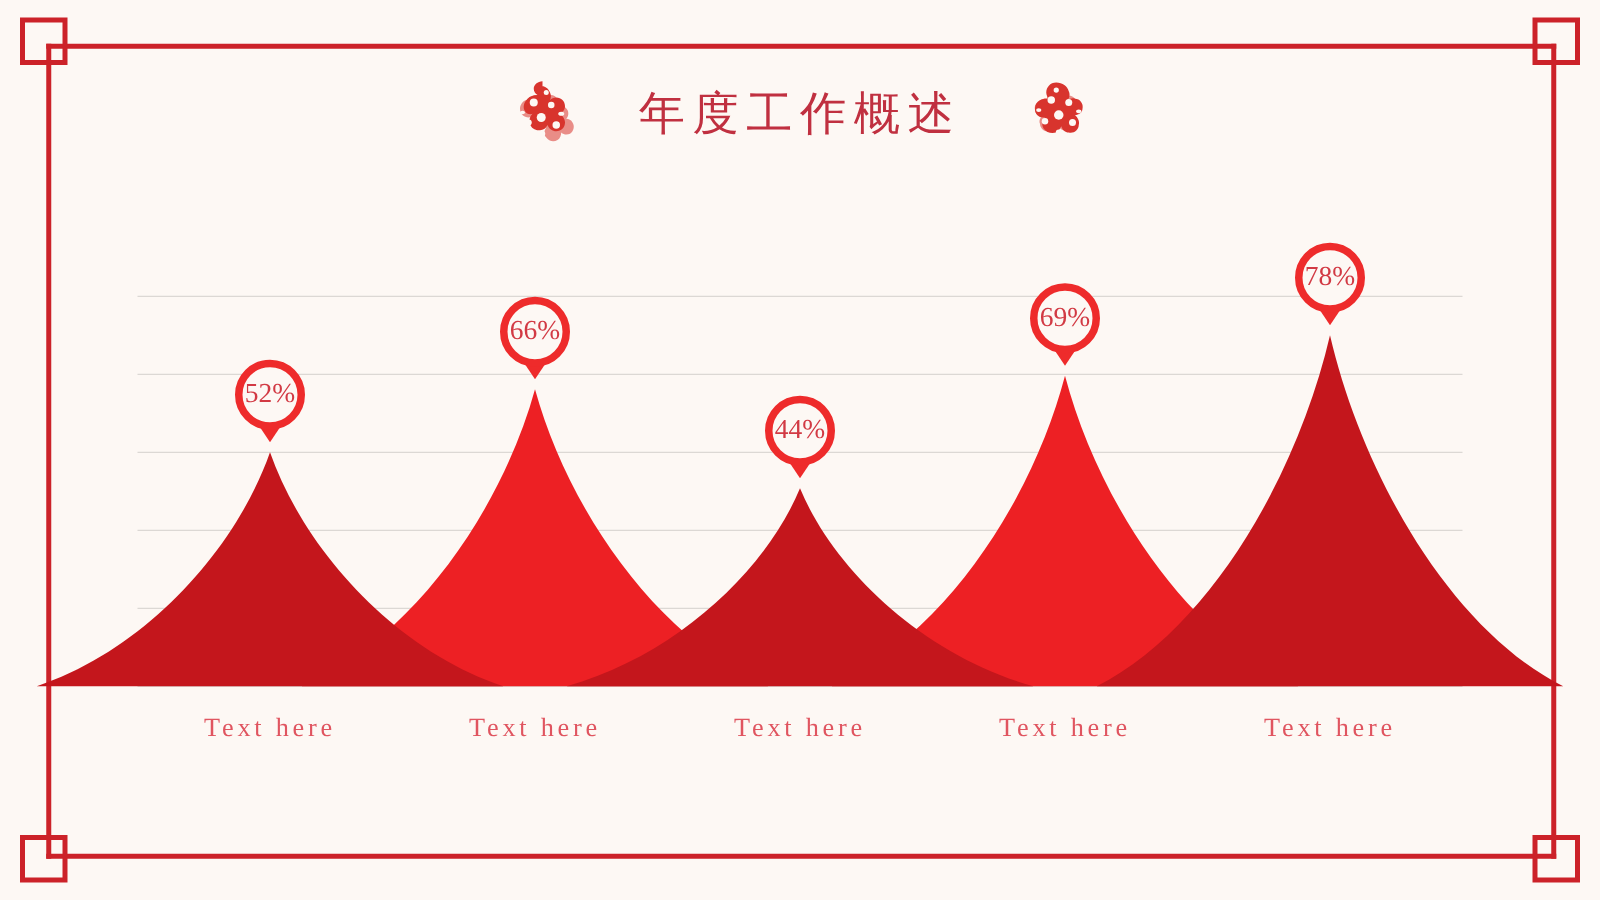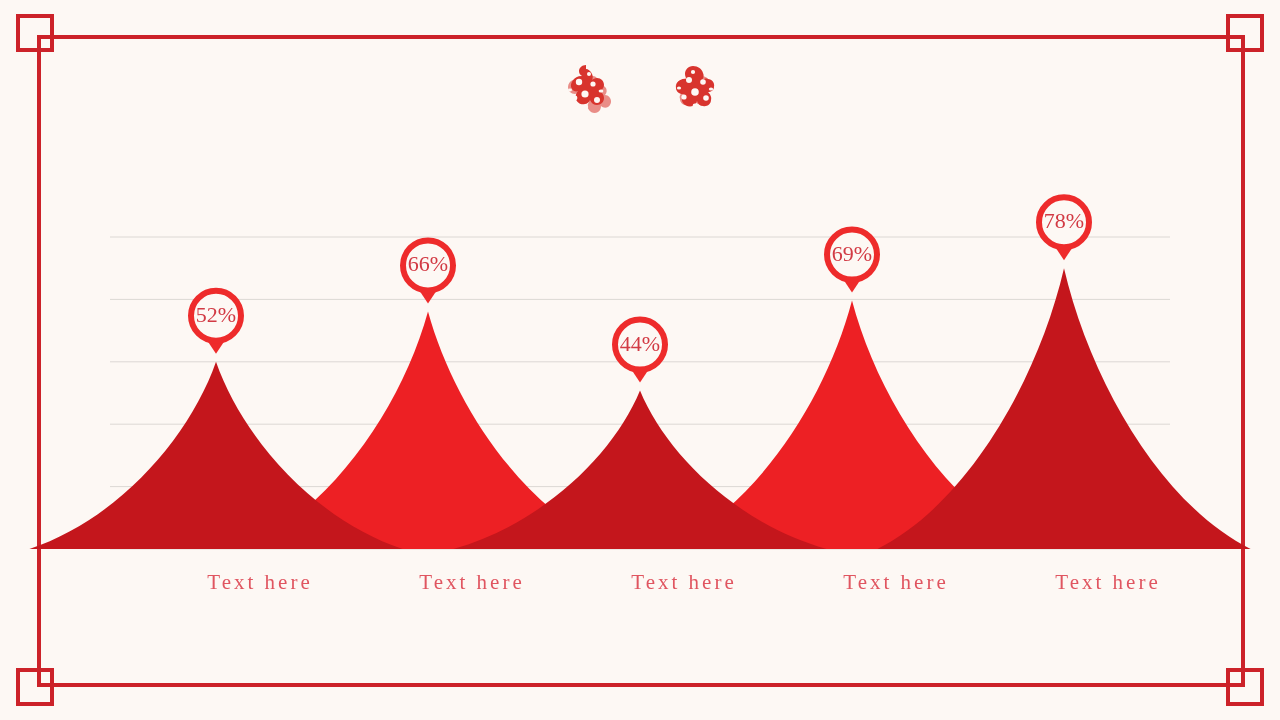--- a/index.html
+++ b/index.html
@@ -89,21 +89,20 @@
     height: 36px;
   }
   .cat-label {
     position: absolute;
     transform: translateX(-50%);
     font-size: 21px;
     color: #E05560;
     letter-spacing: 3px;
     white-space: nowrap;
     font-family: "Liberation Serif", "DejaVu Serif", serif;
-    margin-left: 44px;
   }
 </style>
 </head>
 <body>
 
 <div id="slide">
 
   <div class="frame-line frame-top"></div>
   <div class="frame-line frame-bottom"></div>
   <div class="frame-line frame-left"></div>
@@ -127,20 +126,21 @@
         <circle cx="30" cy="34" r="3.6"></circle>
         <circle cx="20" cy="38" r="2.4"></circle>
         <circle cx="42" cy="40" r="3"></circle>
         <circle cx="31" cy="47" r="2.2"></circle>
         <circle cx="34" cy="14" r="2"></circle>
         <ellipse cx="46" cy="31" rx="2.4" ry="1.6"></ellipse>
         <ellipse cx="15" cy="30" rx="2" ry="1.4"></ellipse>
       </g>
     </svg>
 
+    <div class="slide-title">年度工作概述</div>
 
     <svg class="ornament" viewBox="0 0 62 62">
       <g fill="#D8342E">
         <path d="M30 6c-5 0-8 4-8 8 0 2 1 4 2 5-4-1-8 1-10 4-2 4-1 8 2 10 1 1 3 1 5 1-2 2-3 6-1 9 2 3 6 4 10 3 2-1 3-3 4-5 1 3 3 5 6 5 4 1 8-2 8-6 1-3-1-6-3-8 3 0 6-2 6-5 1-4-2-8-6-8-2-1-4 0-6 1 2-2 2-5 1-7-1-4-5-7-10-7z"></path>
         <path d="M44 18c3 2 4 5 3 8-1 3-3 5-6 5 3 2 4 5 3 8-1 4-5 6-9 5-2-1-3-2-4-4-1 3-3 5-6 5-4 1-8-2-8-6-1-2 0-5 2-6-3 0-6-2-6-5-1-4 2-8 6-8 1 0 3 0 4 1-1-3 0-6 2-8 3-2 7-2 10 0 2 1 3 3 3 5 1-2 4-2 6 0z" opacity="0.55"></path>
       </g>
       <g fill="#FDF8F4">
         <circle cx="26" cy="20" r="3"></circle>
         <circle cx="40" cy="22" r="2.8"></circle>
         <circle cx="32" cy="32" r="3.8"></circle>

